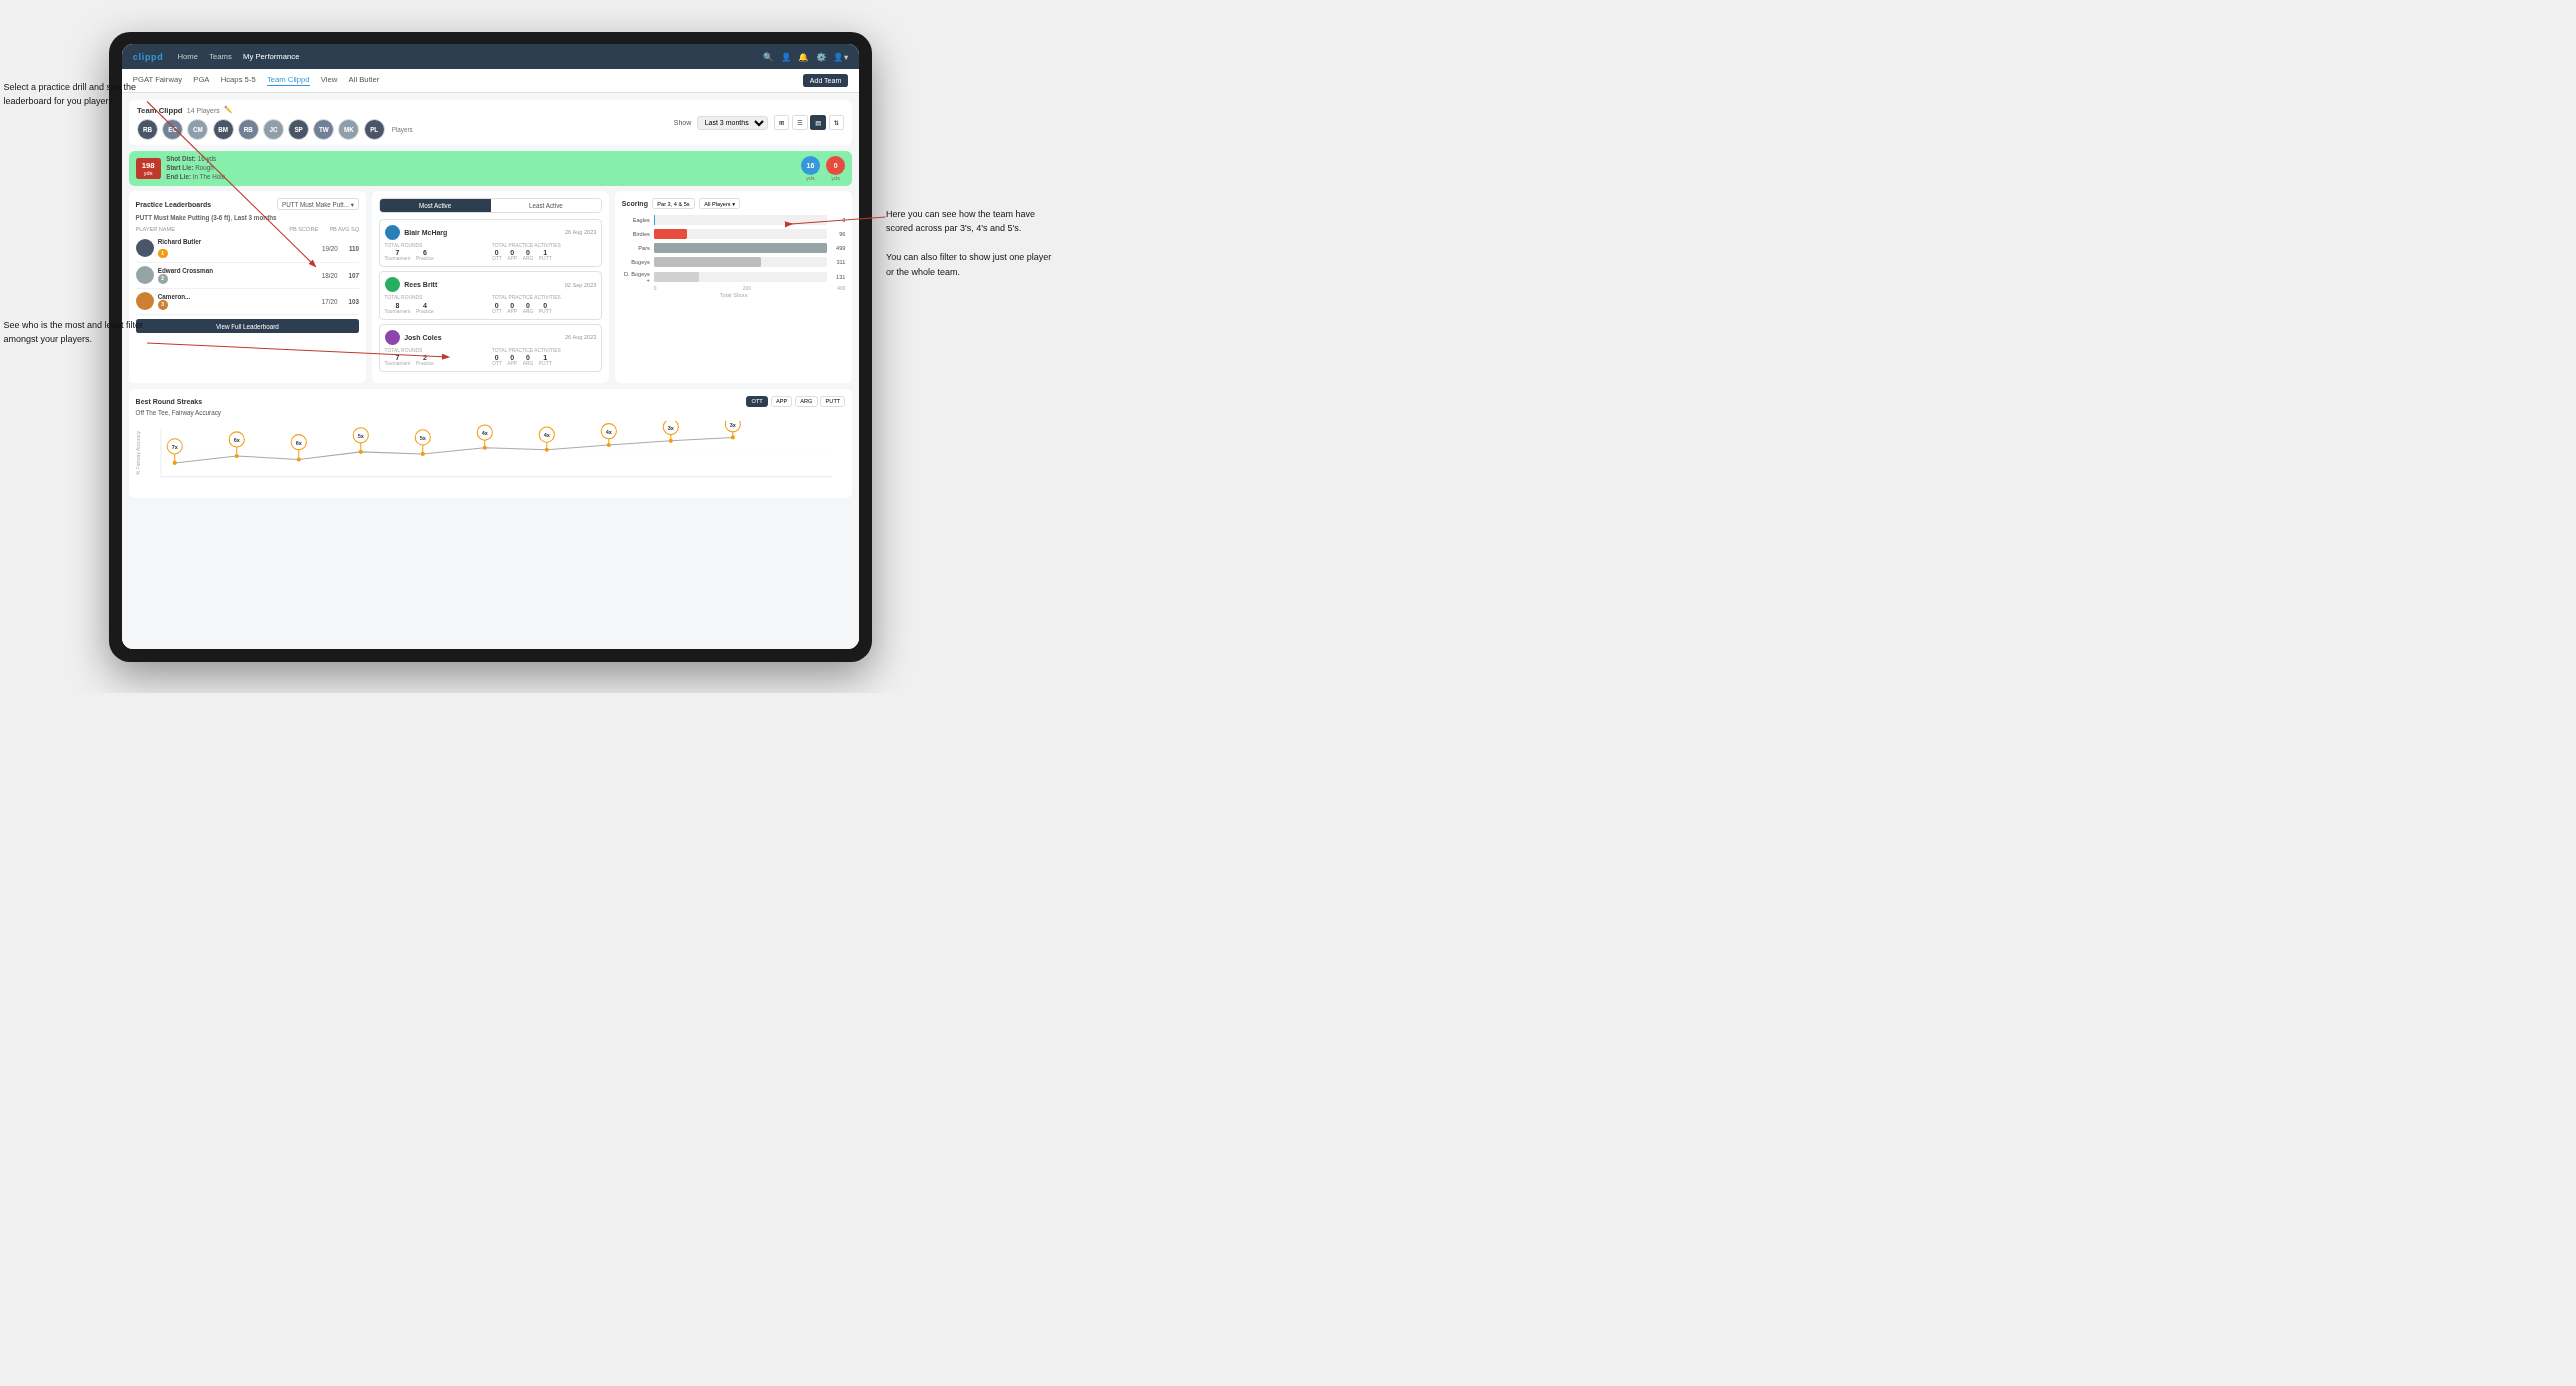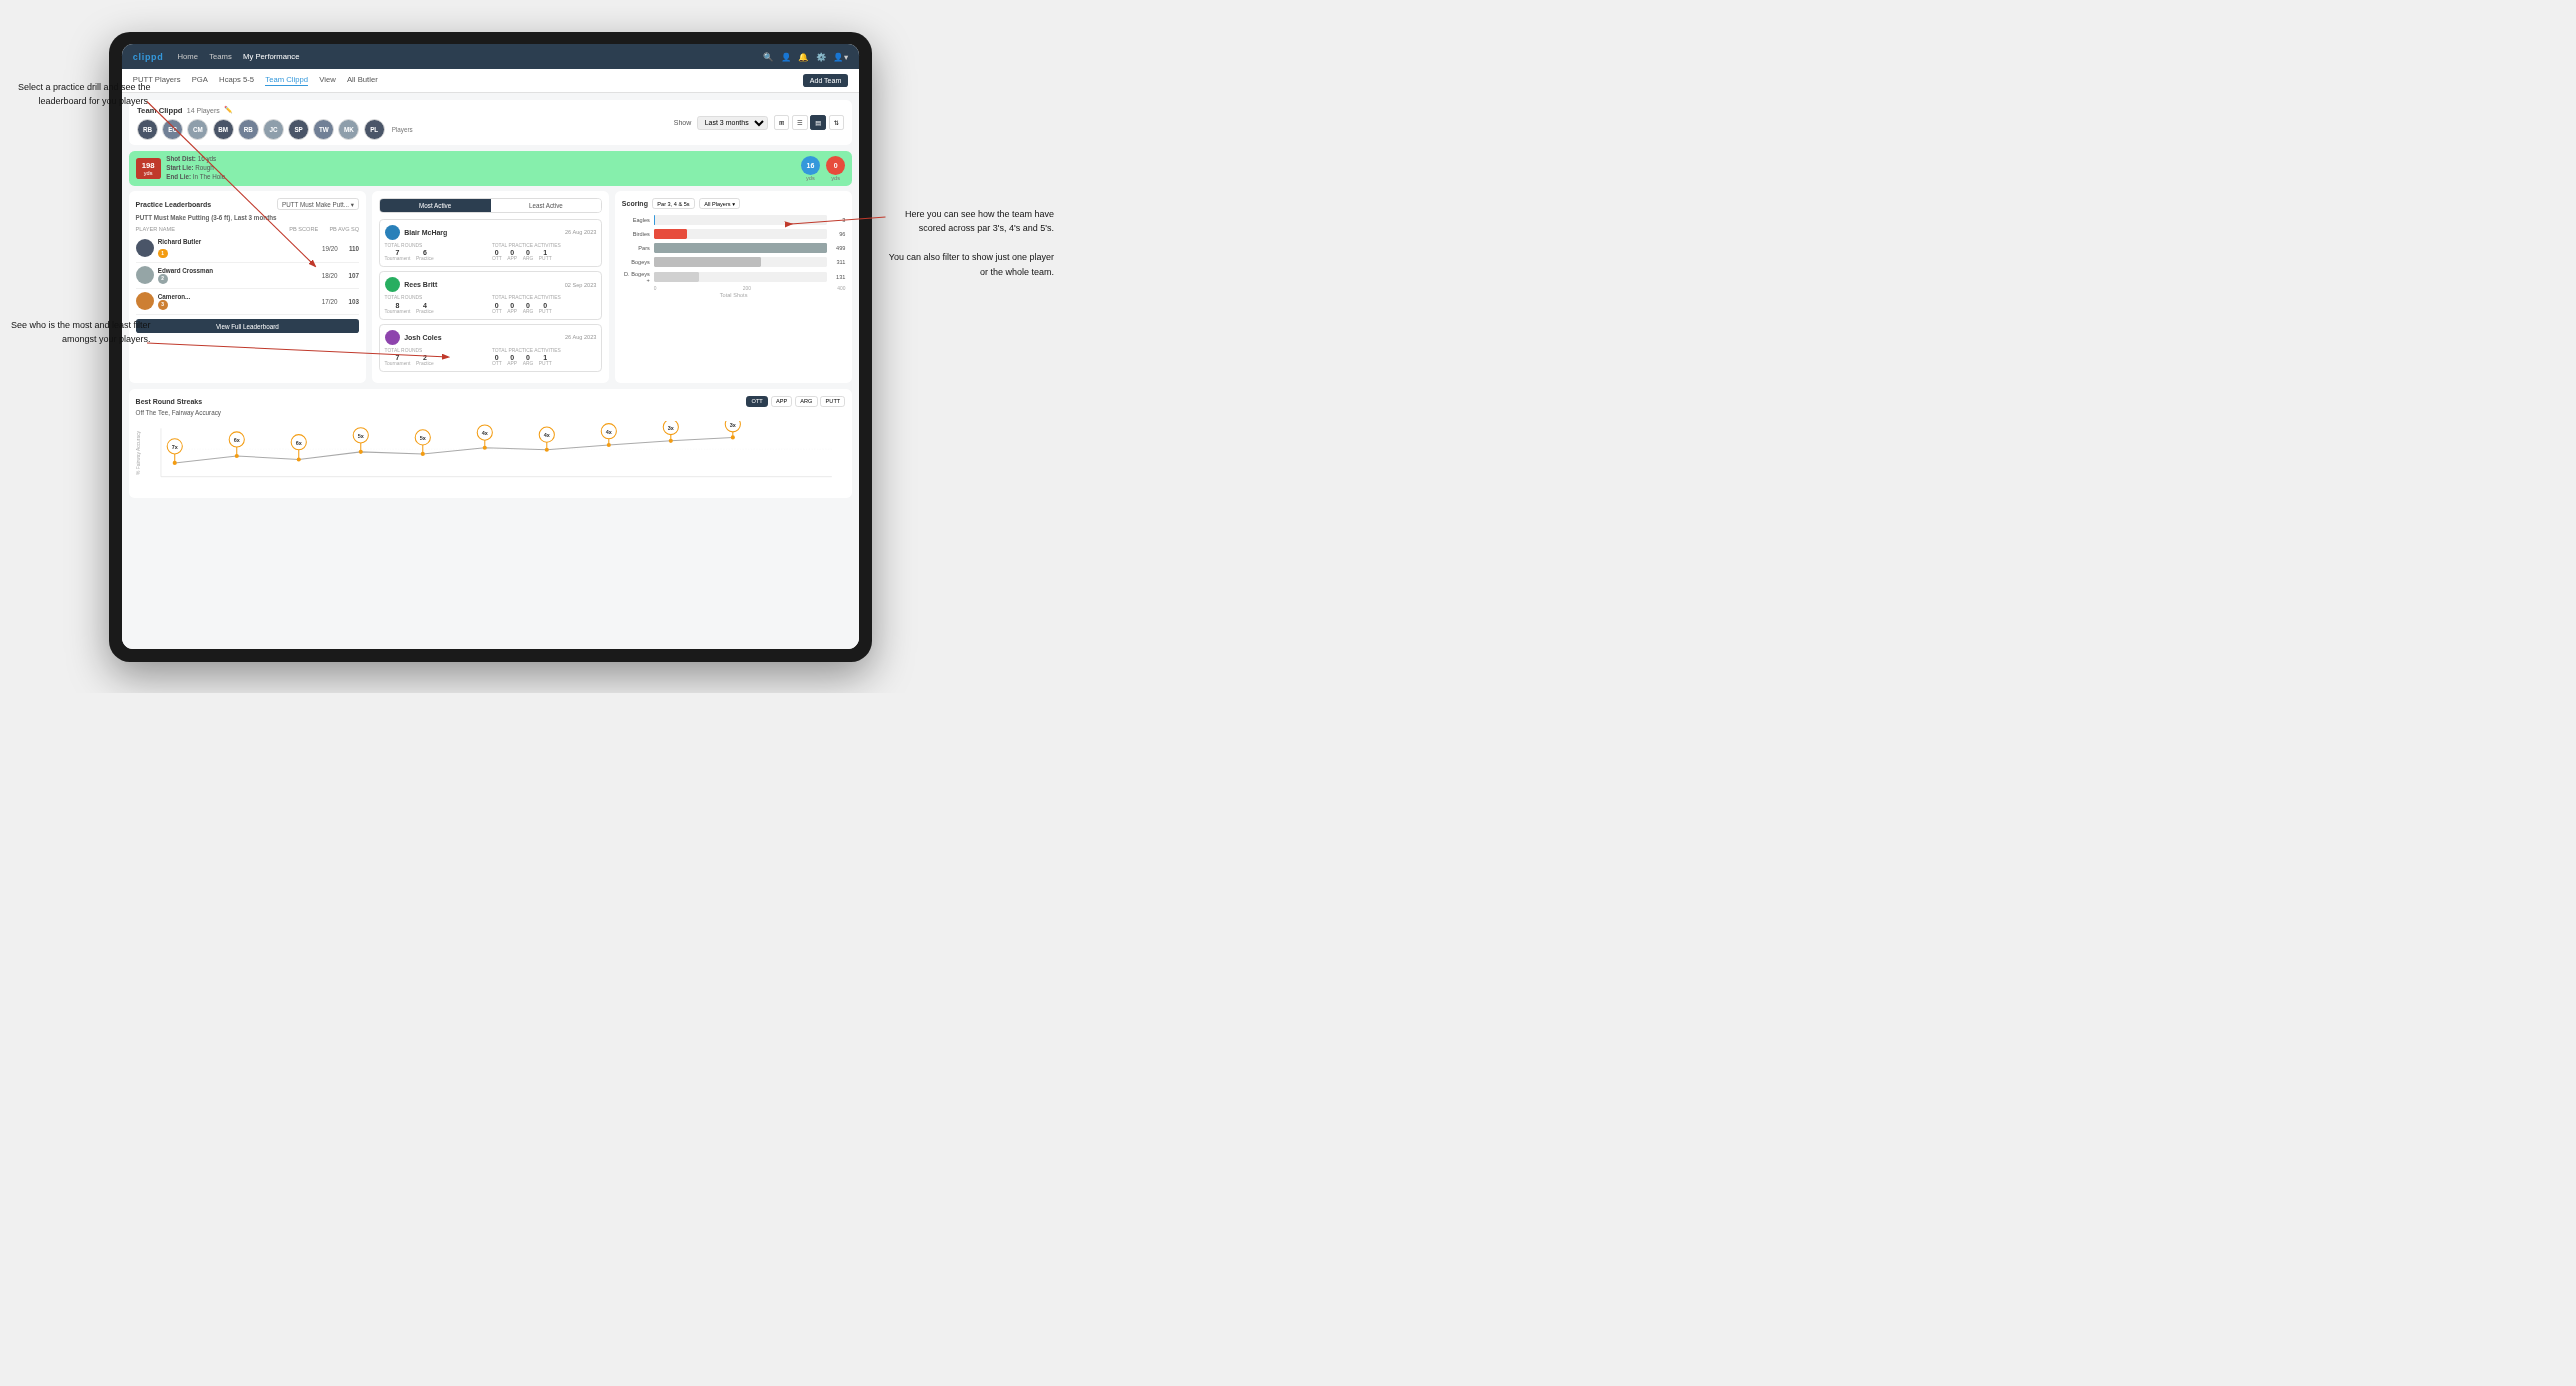--- a/index.html
+++ b/index.html
@@ -12,21 +12,20 @@
       overflow: hidden;
     }
 
     
     .annotation {
       position: absolute;
       font-size: 9px;
       line-height: 1.5;
       color: #111;
       max-width: 140px;
-      text-align: right;
     }
 
     
     .tablet-frame {
       position: absolute;
       left: 109px;
       top: 31.5px;
       width: 763px;
       height: 630px;
       background: #1a1a1a;
@@ -513,21 +512,21 @@
         <span class="nav-icon">🔍</span>
         <span class="nav-icon">👤</span>
         <span class="nav-icon">🔔</span>
         <span class="nav-icon">⚙️</span>
         <span class="nav-icon">👤▾</span>
       </div>
     </div>
 
     <div class="secondary-nav">
       <div class="secondary-nav-links">
-        <span class="sec-link">PUTT Players</span>
+        <span class="sec-link">PGAT Fairway</span>
         <span class="sec-link">PGA</span>
         <span class="sec-link">Hcaps 5-5</span>
         <span class="sec-link active">Team Clippd</span>
         <span class="sec-link">View</span>
         <span class="sec-link">All Butler</span>
       </div>
       <div class="add-team-btn">Add Team</div>
     </div>
 
     <div class="main-content">

